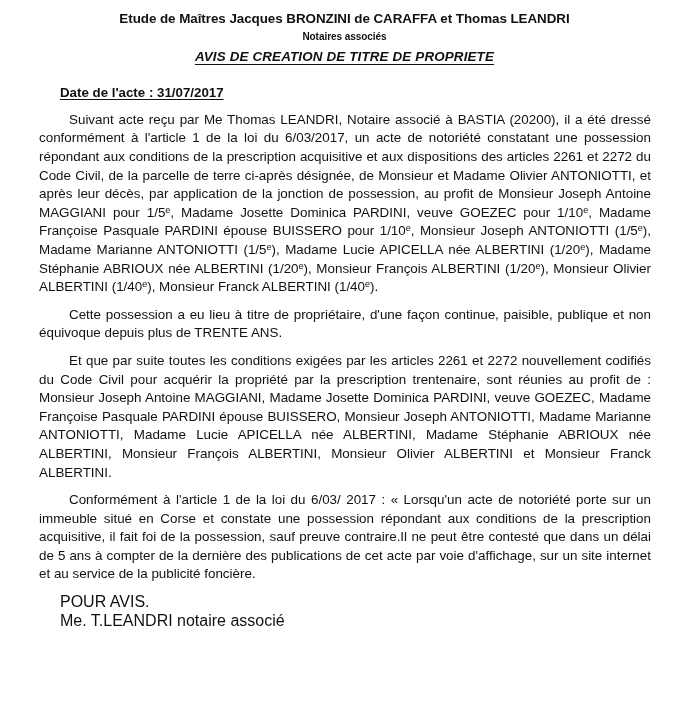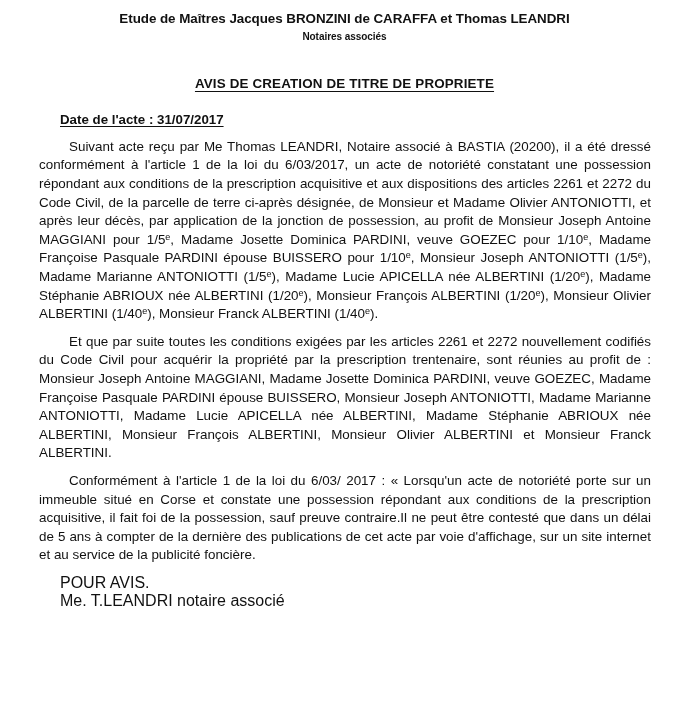--- a/index.html
+++ b/index.html
@@ -37,21 +37,21 @@
     letter-spacing: -0.05px;
     white-space: nowrap;
   }
   .letterhead .lh-line.firm {
     font-size: 13.4px;
   }
 
   
   .doc-title-wrap {
     text-align: center;
-    margin-top: 27px;
+    font-style: italic;
   }
   .doc-title {
     font-weight: bold;
     font-size: 13.4px;
     letter-spacing: 0.15px;
     text-decoration: underline;
     text-underline-offset: 2.5px;
   }
 
   
@@ -109,20 +109,21 @@
   <div class="body-block">
 
     <div class="heading-row">
       <span class="heading">Date de l'acte : 31/07/2017</span>
     </div>
 
     <p class="para"><span>Suivant acte reçu par Me Thomas LEANDRI, Notaire associé à BASTIA (20200), il a été dressé conformément à l'article 1 de la loi du 6/03/2017, un acte de notoriété constatant une possession répondant aux conditions de la prescription acquisitive et aux dispositions des articles 2261 et 2272 du Code Civil, de la parcelle de terre ci-après désignée, de Monsieur et Madame Olivier ANTONIOTTI, et après leur décès, par application de la jonction de possession, au profit de Monsieur Joseph Antoine MAGGIANI pour 1/5</span><sup class="ord">e</sup><span>, Madame Josette Dominica PARDINI, veuve GOEZEC pour 1/10</span><sup class="ord">e</sup><span>, Madame Françoise Pasquale PARDINI épouse BUISSERO pour 1/10</span><sup class="ord">e</sup><span>, Monsieur Joseph ANTONIOTTI (1/5</span><sup class="ord">e</sup><span>), Madame Marianne ANTONIOTTI (1/5</span><sup class="ord">e</sup><span>), Madame Lucie APICELLA née ALBERTINI (1/20</span><sup class="ord">e</sup><span>), Madame Stéphanie ABRIOUX née ALBERTINI (1/20</span><sup class="ord">e</sup><span>), Monsieur François ALBERTINI (1/20</span><sup class="ord">e</sup><span>), Monsieur Olivier ALBERTINI (1/40</span><sup class="ord">e</sup><span>), Monsieur Franck ALBERTINI (1/40</span><sup class="ord">e</sup><span>).</span></p>
 
 
 
+    <p class="para">Cette possession a eu lieu à titre de propriétaire, d'une façon continue, paisible, publique et non équivoque depuis plus de TRENTE ANS.</p>
 
     <p class="para">Et que par suite toutes les conditions exigées par les articles 2261 et 2272 nouvellement codifiés du Code Civil pour acquérir la propriété par la prescription trentenaire, sont réunies au profit de : Monsieur Joseph Antoine MAGGIANI, Madame Josette Dominica PARDINI, veuve GOEZEC, Madame Françoise Pasquale PARDINI épouse BUISSERO, Monsieur Joseph ANTONIOTTI,  Madame Marianne ANTONIOTTI, Madame Lucie APICELLA née ALBERTINI, Madame Stéphanie ABRIOUX née ALBERTINI, Monsieur François ALBERTINI, Monsieur Olivier ALBERTINI et Monsieur Franck ALBERTINI.</p>
 
     <p class="para">Conformément à l'article 1 de la loi du 6/03/ 2017 : « Lorsqu'un acte de notoriété porte sur un immeuble situé en Corse et constate une possession répondant aux conditions de la prescription acquisitive, il fait foi de la possession, sauf preuve contraire.Il ne peut être contesté que dans un délai de 5 ans à compter de la dernière des publications de cet acte par voie d'affichage, sur un site internet et au service de la publicité foncière.</p>
 
     <div class="tail-line">POUR AVIS.</div>
     <div class="tail-line">Me. T.LEANDRI notaire associé</div>
 
   </div>
 </div>

